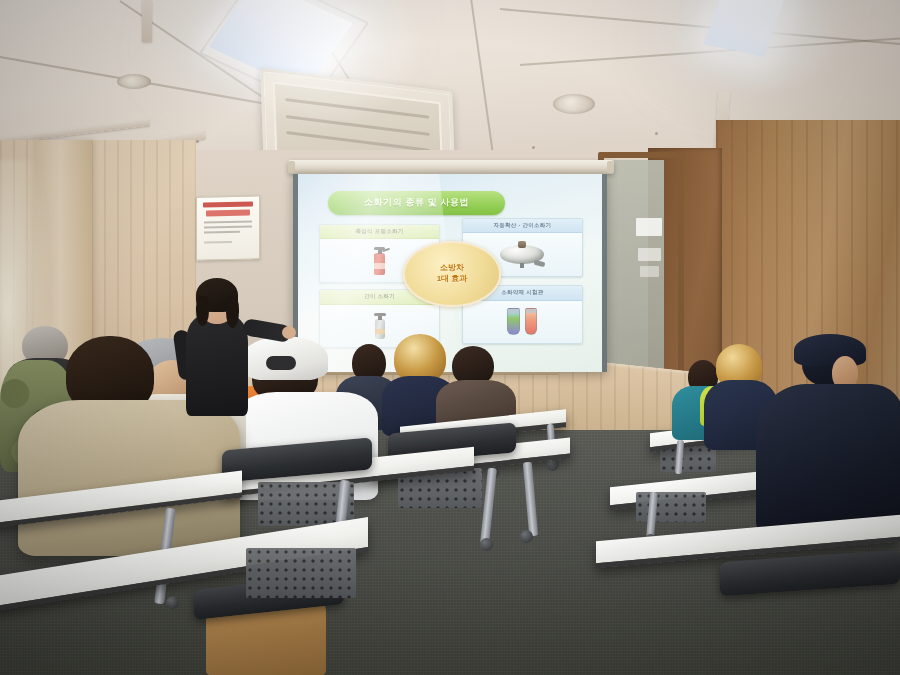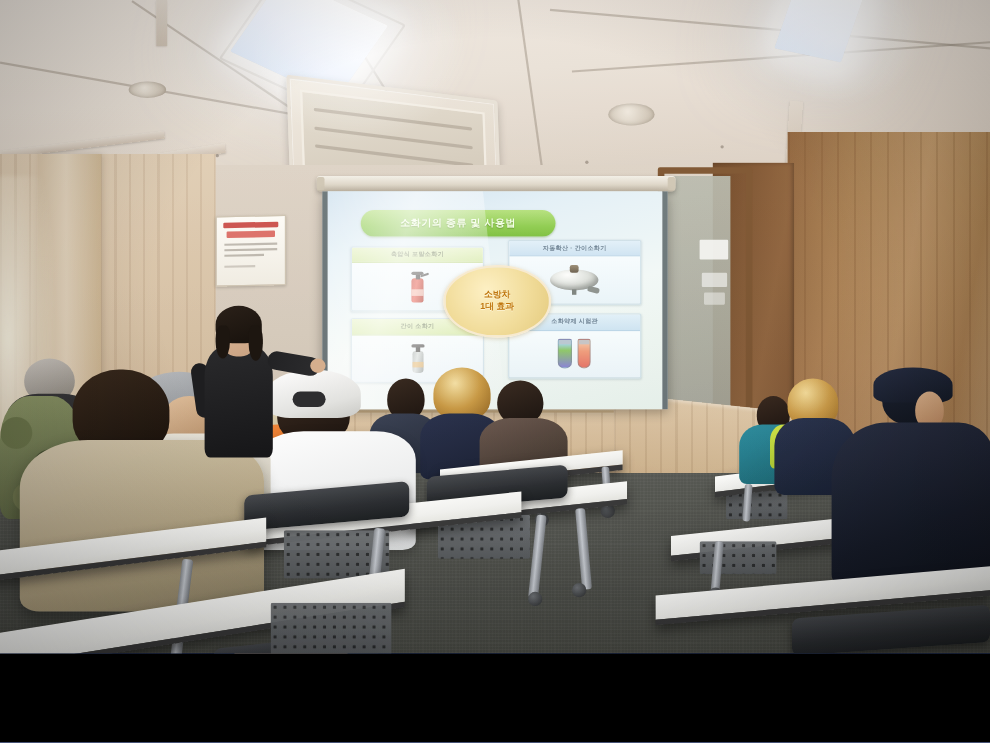--- a/index.html
+++ b/index.html
@@ -1,20 +1,20 @@
 <!DOCTYPE html>
 <html><head>
 <meta charset="utf-8">
 <style>
   html,body{margin:0;padding:0;background:#000;}
   body{font-family:"Liberation Sans",sans-serif;}
 
   #scene{
-    position:relative;width:900px;height:594px;overflow:hidden;
-    background:#1d4ed8;
+    position:relative;width:900px;height:675px;overflow:hidden;
+    background:#0f766e;
   }
 
   
   .ceiling{
     position:absolute;left:0;top:0;width:900px;height:196px;
     background:linear-gradient(175deg,#efe7df 0%,#e9e0d6 38%,#ded3c7 70%,#d2c6b9 100%);
   }
   .ceil-seam{position:absolute;background:rgba(140,128,116,.45);transform-origin:left center;}
   .ceil-rail{
     position:absolute;background:linear-gradient(180deg,#e4dbd0,#cdbfb0);

